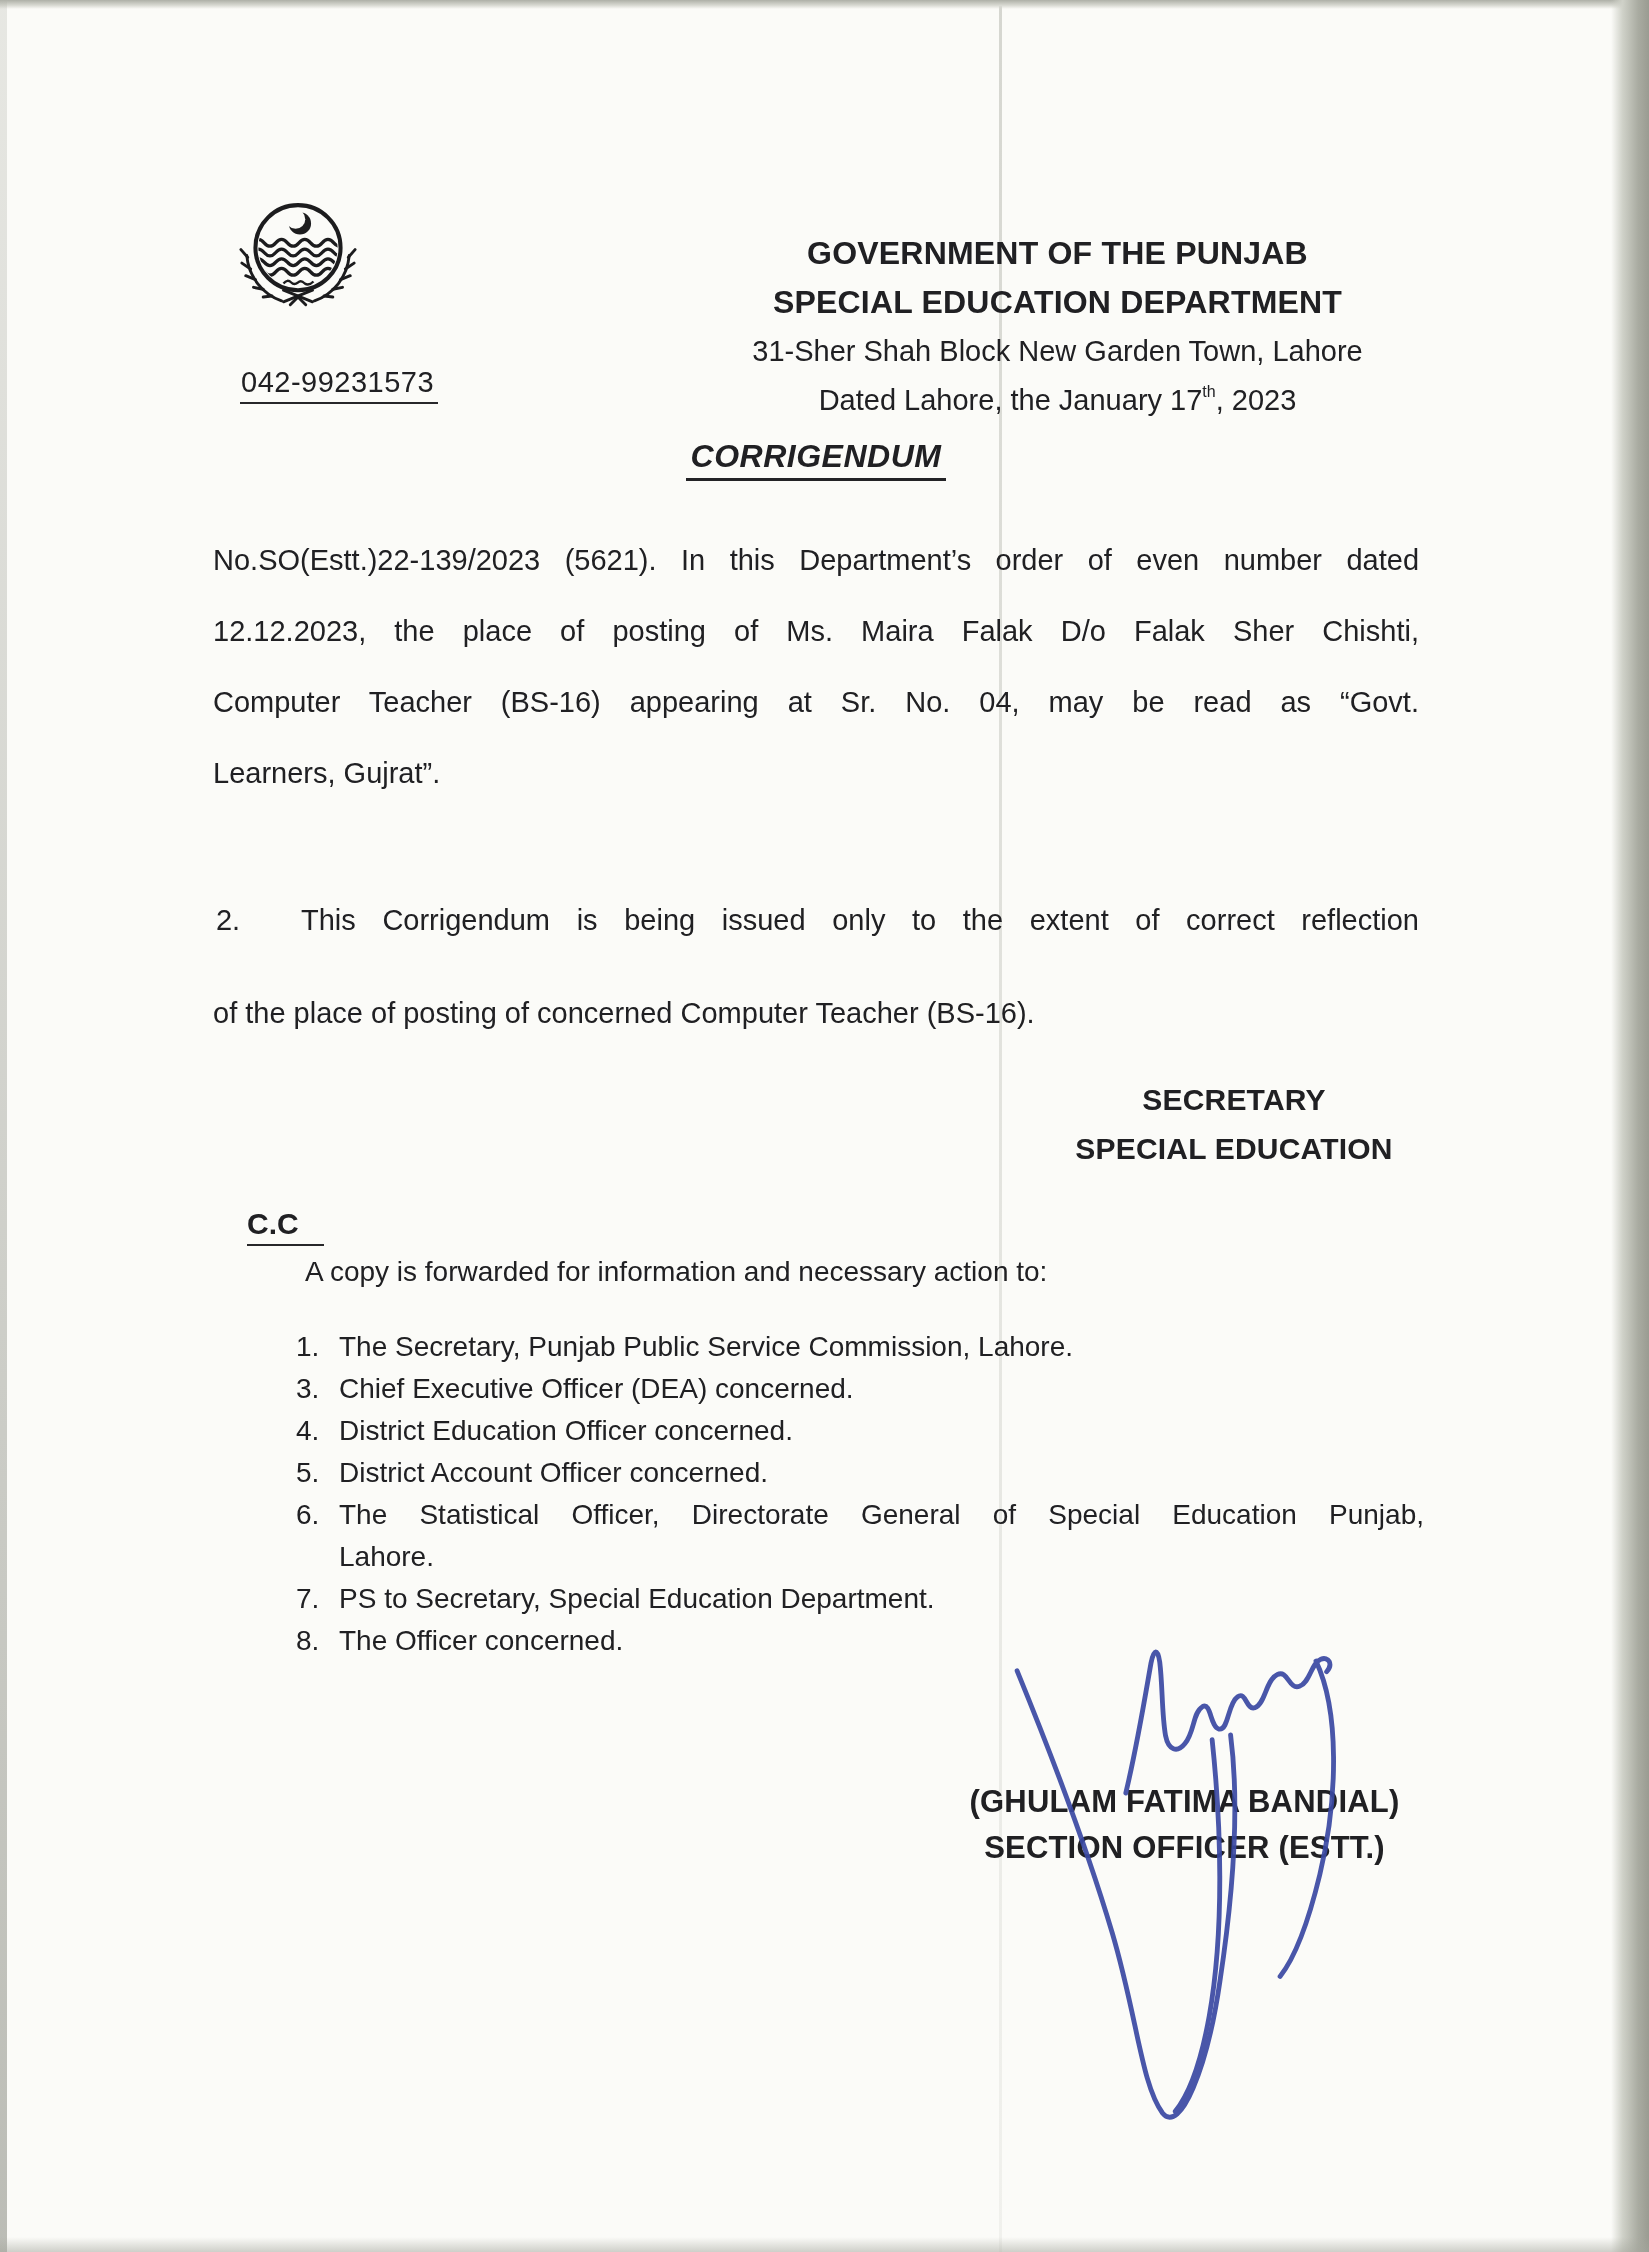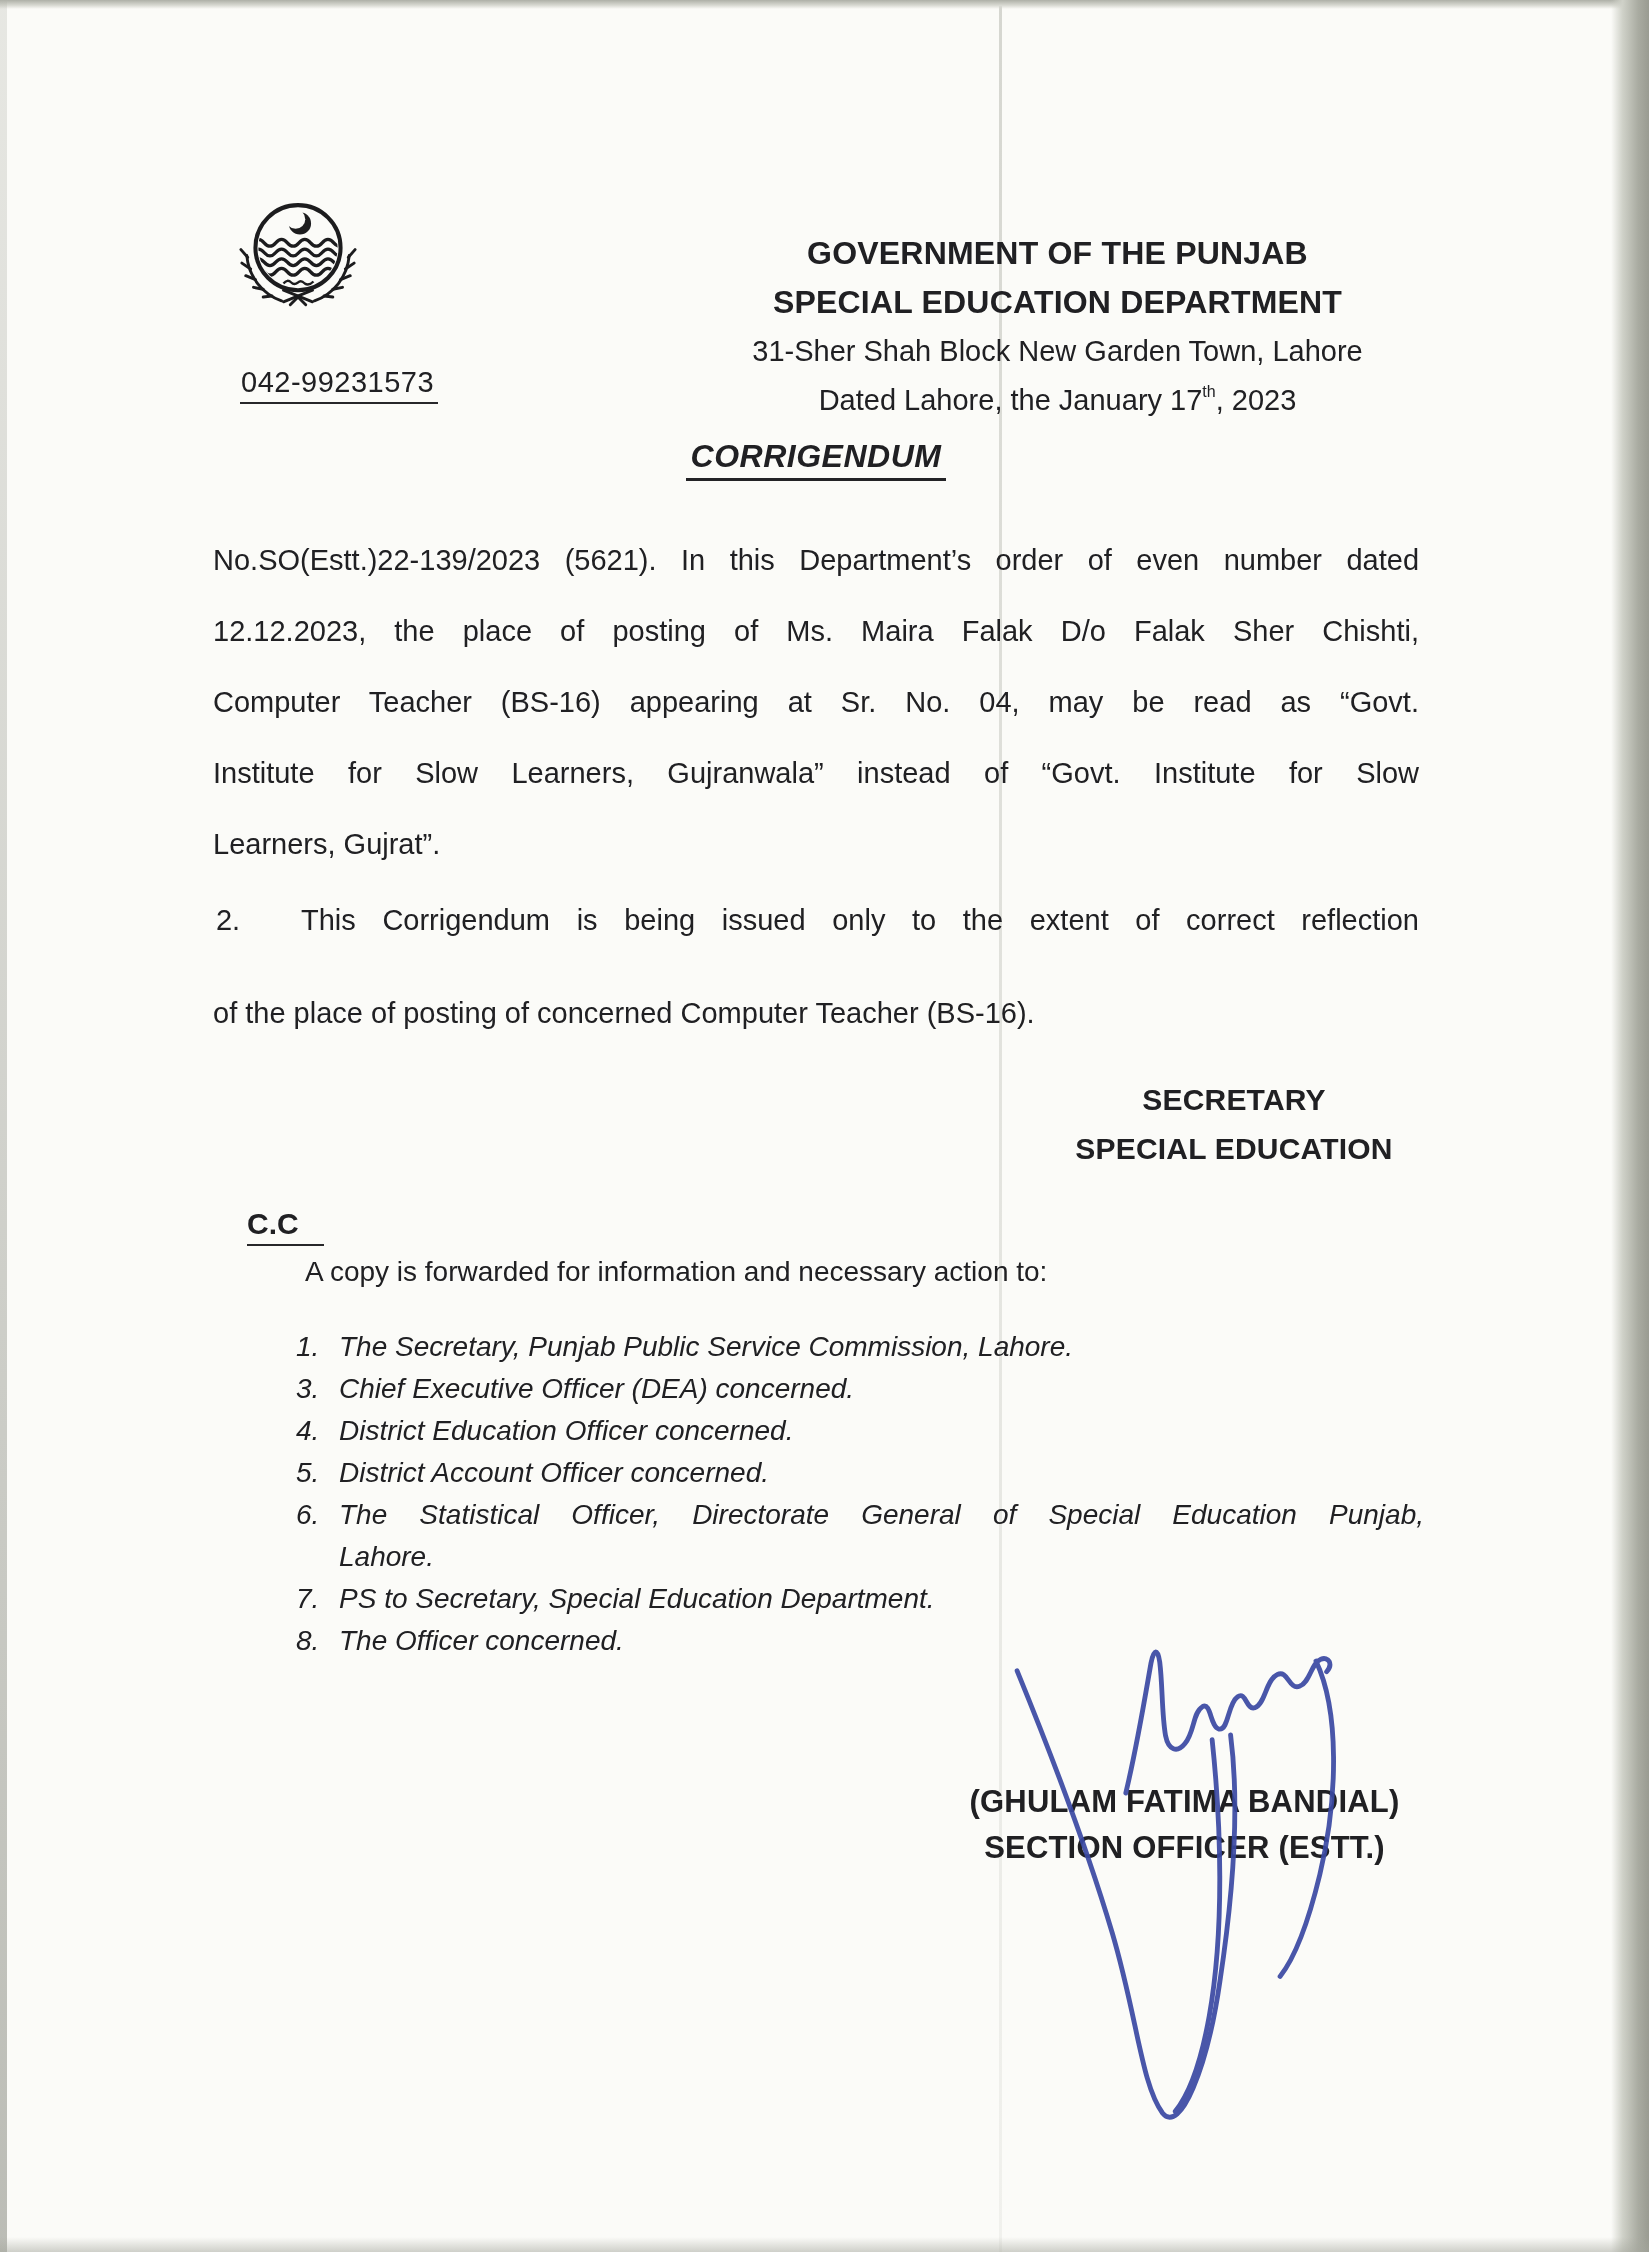--- a/index.html
+++ b/index.html
@@ -50,21 +50,21 @@
   .p2l2{margin-top:22px;}
 
   
   .secretary{position:absolute;left:1040px;top:1075px;width:388px;text-align:center;
     font-size:30px;font-weight:700;line-height:49px;letter-spacing:0.2px;}
 
   
   .cc-head{position:absolute;left:247px;top:1207px;font-size:30px;font-weight:700;
     border-bottom:2.9px solid #27272a;padding:0 25px 2.9px 0;}
   .cc-intro{position:absolute;left:305px;top:1251px;font-size:28px;line-height:41px;}
-  .cc-list{position:absolute;left:296px;top:1326px;width:1128px;font-size:28px;line-height:42px;font-style:italic;}
+  .cc-list{position:absolute;left:296px;top:1326px;width:1128px;font-size:28px;line-height:42px;}
   .cc-row{position:relative;}
   .num{display:inline-block;width:43px;}
   .num-abs{position:absolute;left:0;top:0;}
   .cc-just{display:block;margin-left:43px;text-align:justify;text-align-last:justify;}
   .cc-wrap{margin-left:43px;}
 
   
   .sig-text{position:absolute;left:942px;top:1779px;width:485px;text-align:center;
     font-size:31px;font-weight:700;line-height:46px;letter-spacing:0.2px;}
   .sig-svg{position:absolute;left:0;top:0;width:1650px;height:2252px;pointer-events:none;}
@@ -126,21 +126,20 @@
 </div>
 
 <div class="title-wrap">
   <span class="title-text">CORRIGENDUM</span>
 </div>
 
 <div class="para1">
   <div class="jline"><span class="b">No.SO(Estt.)22-139/2023 (5621).</span><span> In this Department’s order of even number dated</span></div>
   <div class="jline">12.12.2023, the place of posting of Ms. Maira Falak D/o Falak Sher Chishti,</div>
   <div class="jline"><span>Computer Teacher (BS-16) appearing at Sr. No. 04, may be read as </span><span class="b">“Govt.</span></div>
-  <div class="jline"><span class="b">Institute for Slow Learners, Gujranwala”</span><span> instead of </span><span class="b">“Govt. Institute for Slow</span></div>
   <div><span class="b">Learners, Gujrat”.</span></div>
 </div>
 
 <div class="para2">
   <div class="p2l1">
     <span class="p2num">2.</span>
     <div class="p2text">This Corrigendum is being issued only to the extent of correct reflection</div>
   </div>
   <div class="p2l2">of the place of posting of concerned Computer Teacher (BS-16).</div>
 </div>

